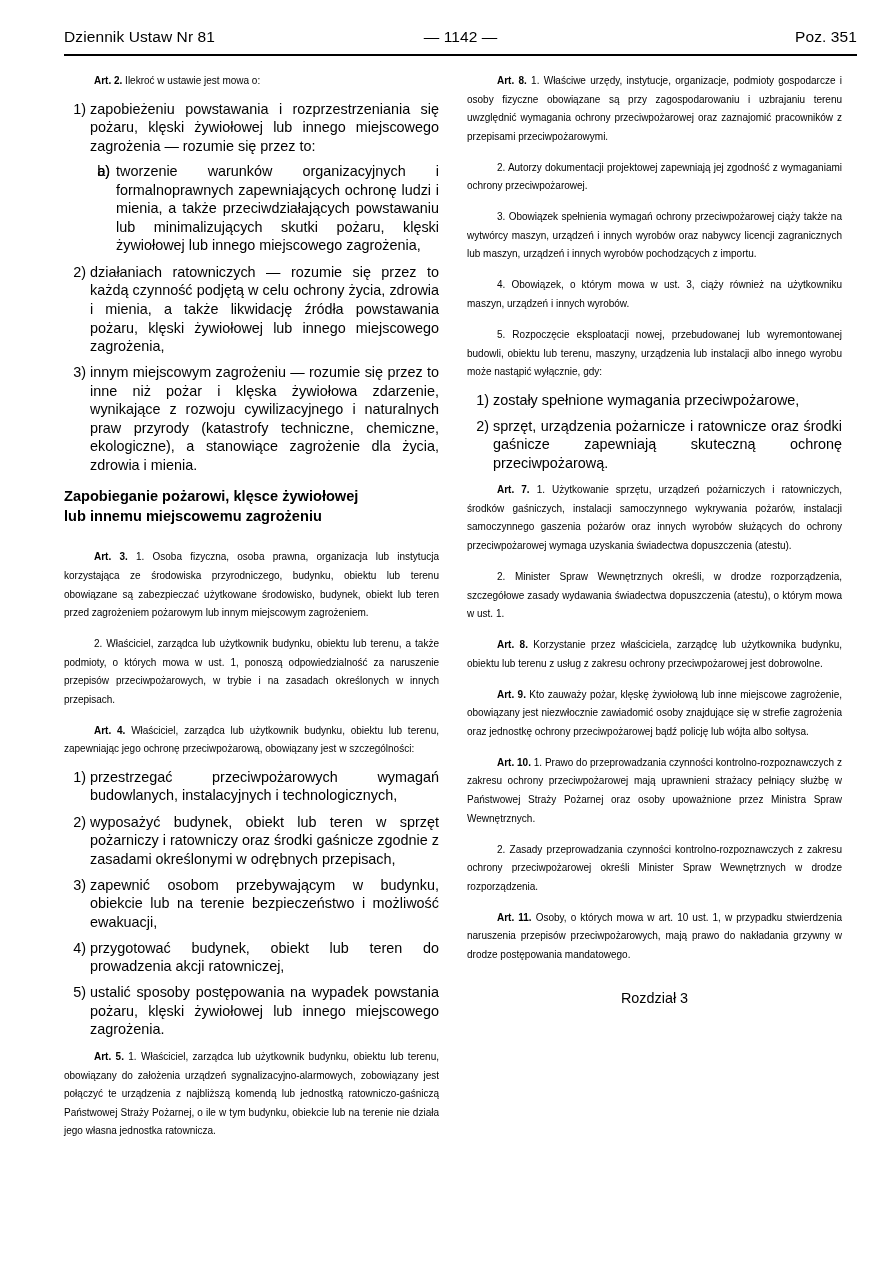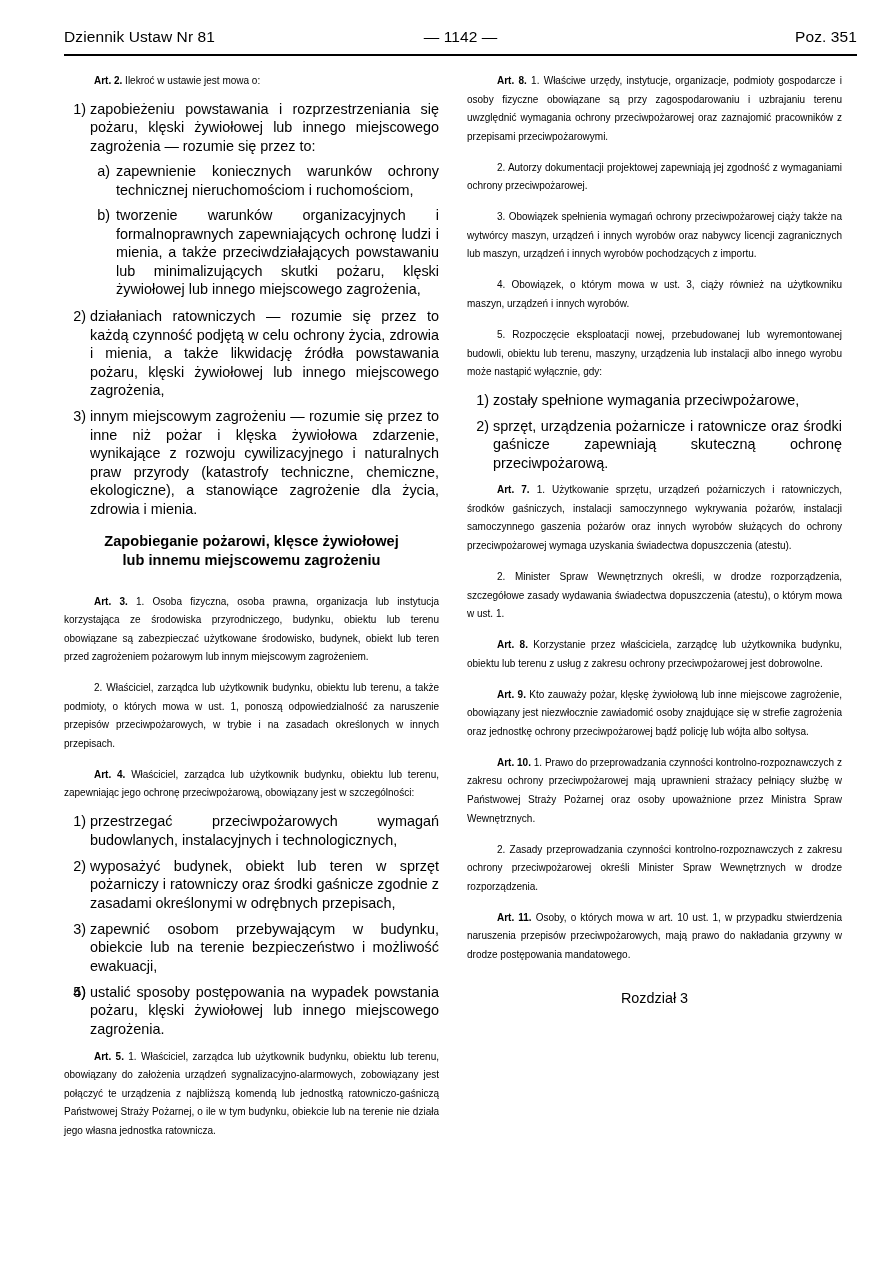--- a/index.html
+++ b/index.html
@@ -126,21 +126,21 @@
 
   
   .chapter-num {
     margin: 0;
     text-align: center;
     font-size: 14.4px;
     line-height: 18.55px;
   }
   .chapter-title {
     margin: 0;
-    text-align: center;
+    text-align: left;
     font-size: 14.6px;
     line-height: 19.5px;
     font-weight: bold;
   }
   .sp-chapter-top   { margin-top: 25px; }
   .sp-chapter-gap   { margin-top: 13px; }
   .sp-after-chapter { margin-top: 22px; }
 </style>
 </head>
 <body>
@@ -155,21 +155,21 @@
   <div class="head-rule"></div>
 
   <div class="columns">
 
     <div class="col col-left">
 
       <p class="para indent"><span class="art-label">Art. 2.</span><span> Ilekroć w ustawie jest mowa o:</span></p>
 
       <p class="item"><span class="marker">1)</span><span>zapobieżeniu powstawania i rozprzestrzeniania się pożaru, klęski żywiołowej lub innego miejscowego zagrożenia — rozumie się przez to:</span></p>
 
-      <p class="subitem"><span class="marker">a)</span><span>zapewnienie koniecznych warunków ochrony technicznej nieruchomościom i ruchomościom,</span></p>
+      <p class="subitem"><span class="marker">a)</span></p>
 
       <p class="subitem"><span class="marker">b)</span><span>tworzenie warunków organizacyjnych i formalnoprawnych zapewniających ochronę ludzi i mienia, a także przeciwdziałających powstawaniu lub minimalizujących skutki pożaru, klęski żywiołowej lub innego miejscowego zagrożenia,</span></p>
 
       <p class="item"><span class="marker">2)</span><span>działaniach ratowniczych — rozumie się przez to każdą czynność podjętą w celu ochrony życia, zdrowia i mienia, a także likwidację źródła powstawania pożaru, klęski żywiołowej lub innego miejscowego zagrożenia,</span></p>
 
       <p class="item"><span class="marker">3)</span><span>innym miejscowym zagrożeniu — rozumie się przez to inne niż pożar i klęska żywiołowa zdarzenie, wynikające z rozwoju cywilizacyjnego i naturalnych praw przyrody (katastrofy techniczne, chemiczne, ekologiczne), a stanowiące zagrożenie dla życia, zdrowia i mienia.</span></p>
 
       <p class="chapter-title sp-chapter-gap">Zapobieganie pożarowi, klęsce żywiołowej</p>
       <p class="chapter-title">lub innemu miejscowemu zagrożeniu</p>
 
@@ -178,21 +178,21 @@
       <p class="para indent">2. Właściciel, zarządca lub użytkownik budynku, obiektu lub terenu, a także podmioty, o których mowa w ust. 1, ponoszą odpowiedzialność za naruszenie przepisów przeciwpożarowych, w trybie i na zasadach określonych w innych przepisach.</p>
 
       <p class="para indent"><span class="art-label">Art. 4.</span><span> Właściciel, zarządca lub użytkownik budynku, obiektu lub terenu, zapewniając jego ochronę przeciwpożarową, obowiązany jest w szczególności:</span></p>
 
       <p class="item"><span class="marker">1)</span><span>przestrzegać przeciwpożarowych wymagań budowlanych, instalacyjnych i technologicznych,</span></p>
 
       <p class="item"><span class="marker">2)</span><span>wyposażyć budynek, obiekt lub teren w sprzęt pożarniczy i ratowniczy oraz środki gaśnicze zgodnie z zasadami określonymi w odrębnych przepisach,</span></p>
 
       <p class="item"><span class="marker">3)</span><span>zapewnić osobom przebywającym w budynku, obiekcie lub na terenie bezpieczeństwo i możliwość ewakuacji,</span></p>
 
-      <p class="item"><span class="marker">4)</span></p>
+      <p class="item"><span class="marker">4)</span><span>przygotować budynek, obiekt lub teren do prowadzenia akcji ratowniczej,</span></p>
 
       <p class="item"><span class="marker">5)</span><span>ustalić sposoby postępowania na wypadek powstania pożaru, klęski żywiołowej lub innego miejscowego zagrożenia.</span></p>
 
       <p class="para indent"><span class="art-label">Art. 5.</span><span> 1. Właściciel, zarządca lub użytkownik budynku, obiektu lub terenu, obowiązany do założenia urządzeń sygnalizacyjno-alarmowych, zobowiązany jest połączyć te urządzenia z najbliższą komendą lub jednostką ratowniczo-gaśniczą Państwowej Straży Pożarnej, o ile w tym budynku, obiekcie lub na terenie nie działa jego własna jednostka ratownicza.</span></p>
 
     </div>
 
     <div class="col col-right">
 
       <p class="para indent"><span class="art-label">Art. 8.</span><span> 1. Właściwe urzędy, instytucje, organizacje, podmioty gospodarcze i osoby fizyczne obowiązane są przy zagospodarowaniu i uzbrajaniu terenu uwzględnić wymagania ochrony przeciwpożarowej oraz zaznajomić pracowników z przepisami przeciwpożarowymi.</span></p>

